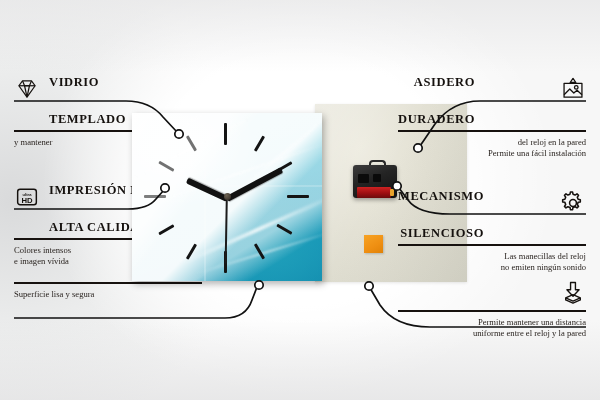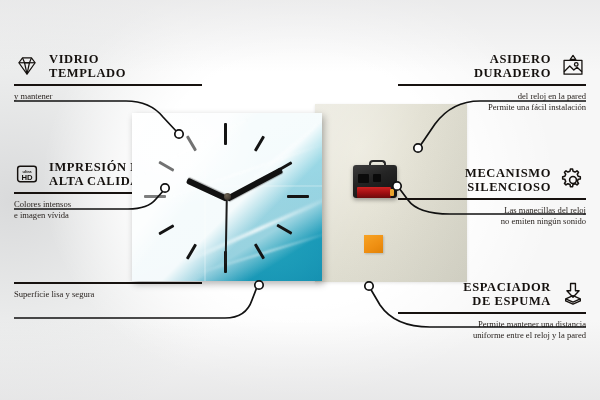--- a/index.html
+++ b/index.html
@@ -107,24 +107,24 @@
   
   .hand{position:absolute;background:#111;transform-origin:left center;border-radius:2px;}
   #hand-hour{left:95px;top:83px;width:44px;height:6px;transform:rotate(205deg);box-shadow:0 1px 1px rgba(0,0,0,.3);}
   #hand-min{left:95px;top:83px;width:62px;height:6px;transform:rotate(-28deg);box-shadow:0 1px 1px rgba(0,0,0,.3);}
   #hand-sec{left:95px;top:84px;width:66px;height:1.6px;transform:rotate(91deg);background:#1b1b1b;}
   #hand-cap{position:absolute;left:92px;top:80px;width:7px;height:7px;border-radius:50%;background:radial-gradient(circle at 35% 35%,#6d6354,#2c2620);}
 
   
   .feat{position:absolute;width:188px;}
   .feat .row{display:flex;align-items:center;gap:9px;}
-  .feat.right .row{flex-direction:row-reverse;}
+  .feat.right .row{flex-direction:row-reverse;justify-content:space-between;}
   .ftitle{
     font-size:12.5px;line-height:14px;font-weight:bold;color:#15110e;
-    letter-spacing:.6px;text-transform:uppercase;font-family:"Liberation Serif", serif;
+    letter-spacing:.6px;text-transform:uppercase;font-family:"Liberation Serif", serif;margin-top:23px;
   }
   .feat.right .ftitle{text-align:right;}
   .rule{height:1.6px;background:#17120f;margin:4px 0 5px 0;width:100%;}
   .fdesc{font-size:8.6px;line-height:11px;color:#2a2420;font-family:"Liberation Serif", serif;}
   .feat.right .fdesc{text-align:right;}
   .icon{width:26px;height:26px;flex:0 0 26px;display:block;}
 
   #f-vidrio{left:14px;top:52px;}
   #f-hd{left:14px;top:160px;}
   #f-bordes{left:14px;top:278px;}
@@ -287,21 +287,17 @@
 
 <div class="feat right" id="f-espaciador">
   <div class="row">
     <svg class="icon" viewBox="0 0 32 32">
       <g fill="none" stroke="#15110e" stroke-width="1.7" stroke-linejoin="round">
         <path d="M13 3 h6 v9 h4.5 L16 20 L8.5 12 H13 Z"></path>
         <path d="M7 22 L16 18 L25 22 L16 26 Z"></path>
         <path d="M7 22 v2.5 L16 28.5 L25 24.5 V22"></path>
       </g>
     </svg>
-    <div>
-      <div class="ftitle">ESPACIADOR</div>
-      <div class="ftitle">DE ESPUMA</div>
-    </div>
   </div>
   <div class="rule"></div>
   <div class="fdesc">Permite mantener una distancia</div>
   <div class="fdesc">uniforme entre el reloj y la pared</div>
 </div>
 
 </body></html>

